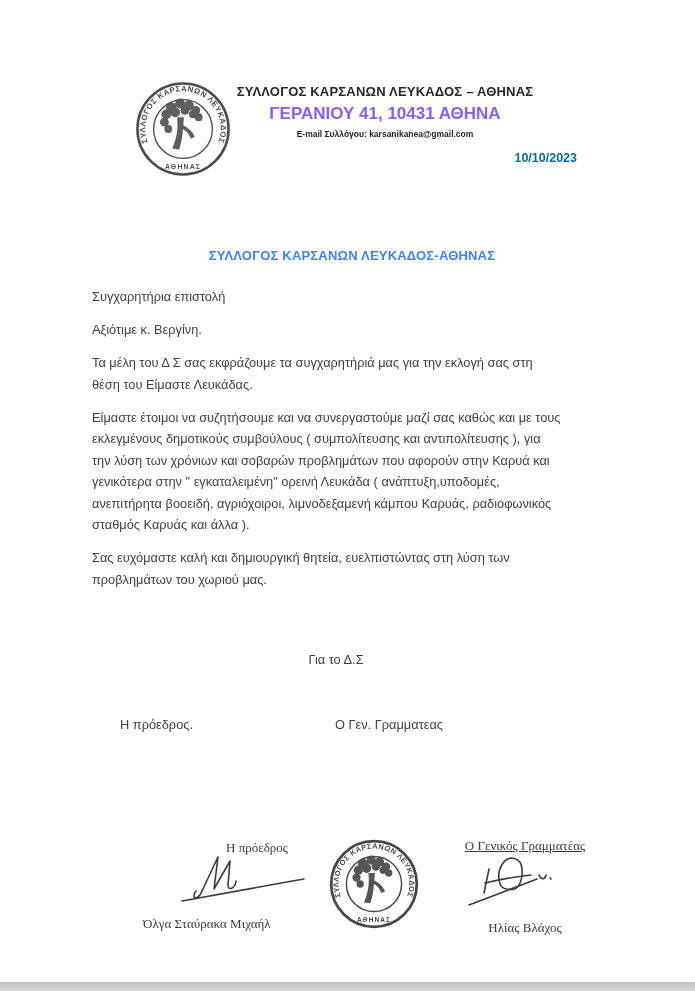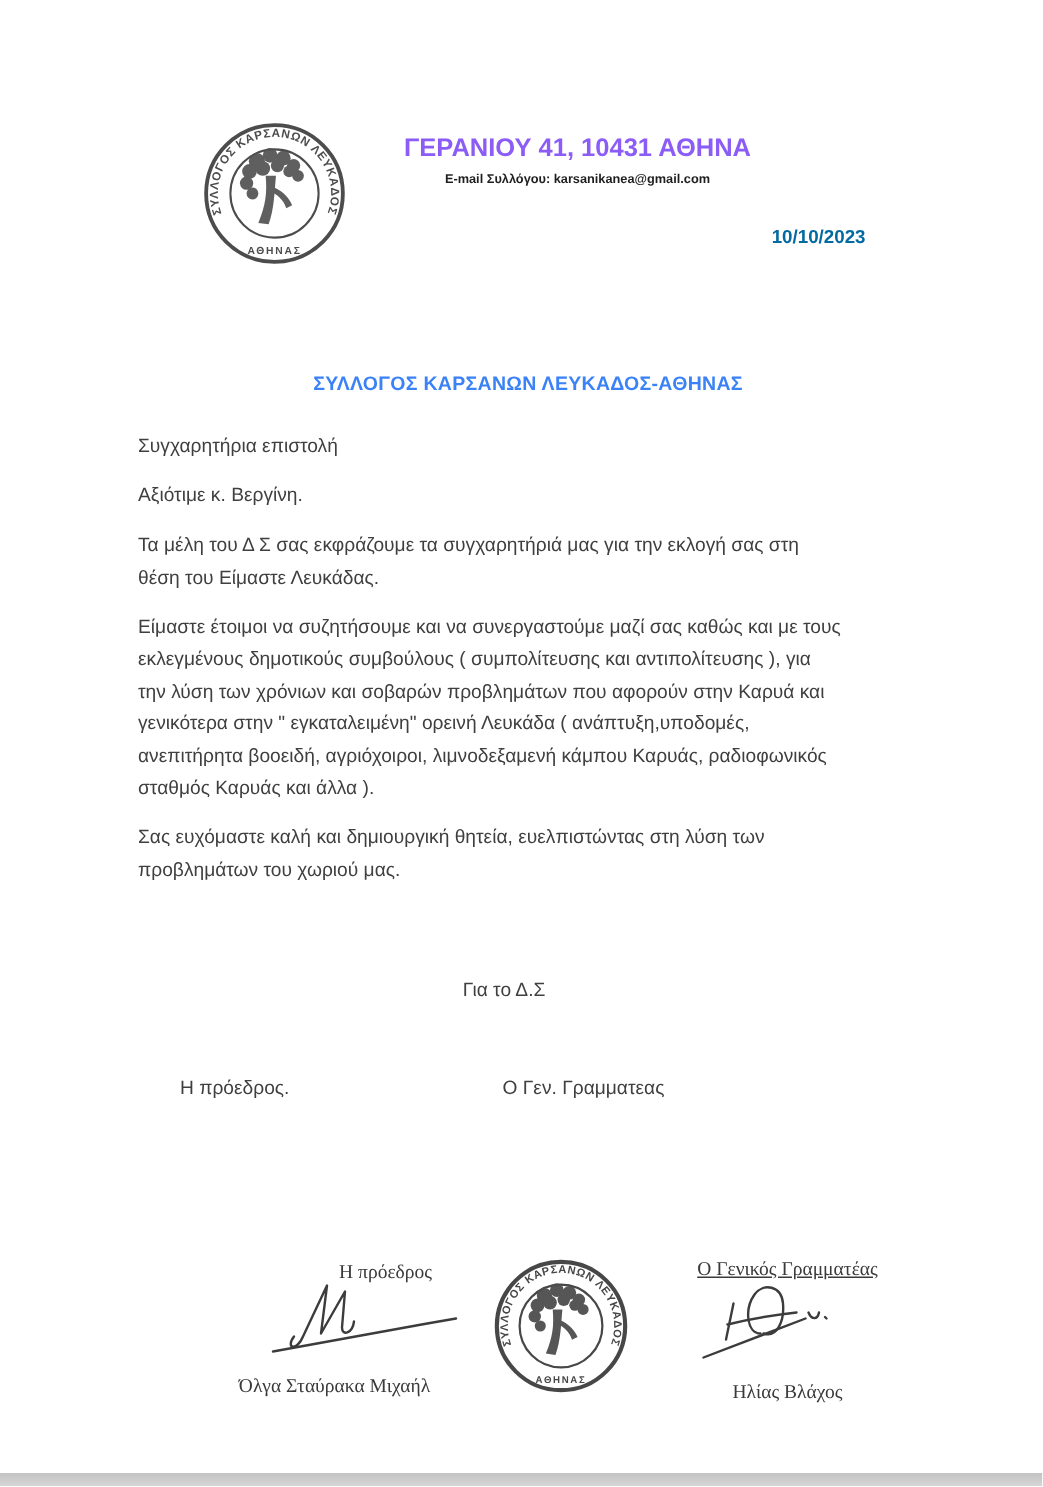--- a/index.html
+++ b/index.html
@@ -20,21 +20,21 @@
   .title{position:absolute;left:92px;top:248px;width:520px;text-align:center;
          font-weight:bold;font-size:13px;color:#3b82f6;letter-spacing:.2px;}
   .bodytext{position:absolute;left:92px;top:286px;width:518px;font-size:12.8px;line-height:21.5px;}
   .para{white-space:pre-line;margin:0 0 11.5px 0;}
   .closing{position:absolute;left:80px;top:652px;width:512px;text-align:center;font-size:12.8px;}
   .role-left{position:absolute;left:120px;top:717px;font-size:12.8px;}
   .role-right{position:absolute;left:335px;top:717px;font-size:12.8px;}
   
   .serif{font-family:"Liberation Serif","DejaVu Serif",serif;color:#3a3a3a;}
   .sig-title-left{position:absolute;left:158px;top:840px;width:130px;text-align:right;font-size:13px;}
-  .sig-name-left{position:absolute;left:143px;top:916px;width:160px;text-align:center;font-size:13px;}
+  .sig-name-left{position:absolute;left:143px;top:916px;width:160px;text-align:left;font-size:13px;}
   .sig-title-right{position:absolute;left:450px;top:838px;width:150px;text-align:center;font-size:13px;text-decoration:underline;}
   .sig-name-right{position:absolute;left:460px;top:920px;width:130px;text-align:center;font-size:13px;}
   .sig-svg{position:absolute;}
   .sig-left{left:178px;top:853px;width:130px;height:52px;}
   .sig-right{left:465px;top:853px;width:115px;height:56px;}
   
   .bottom-bar{position:absolute;left:0;bottom:0;width:695px;height:9px;
               background:linear-gradient(#c3c2c2,#d8d7d7);}
 </style>
 </head>
@@ -61,20 +61,21 @@
         <circle cx="42" cy="33" r="5"></circle>
         <circle cx="52" cy="31" r="4.5"></circle>
       <circle cx="60" cy="35" r="4"></circle>
         <circle cx="35" cy="50" r="4"></circle>
       <path d="M44 38 C45 50 44 58 39 70 L46 71 C50 60 50 48 51 38 Z"></path>
       <path d="M50 46 C56 49 60 53 62 58 L58 60 C56 54 52 51 48 49 Z"></path>
     </g>
   </svg>
 
   <div class="hdr-block">
+    <div class="hdr-line1">ΣΥΛΛΟΓΟΣ ΚΑΡΣΑΝΩΝ ΛΕΥΚΑΔΟΣ – ΑΘΗΝΑΣ</div>
     <div class="hdr-line2">ΓΕΡΑΝΙΟΥ 41, 10431 ΑΘΗΝΑ</div>
     <div class="hdr-email">E-mail Συλλόγου: karsanikanea@gmail.com</div>
   </div>
 
   <div class="date">10/10/2023</div>
 
   <div class="title">ΣΥΛΛΟΓΟΣ ΚΑΡΣΑΝΩΝ ΛΕΥΚΑΔΟΣ-ΑΘΗΝΑΣ</div>
 
   <div class="bodytext">
     <p class="para">Συγχαρητήρια επιστολή</p>

